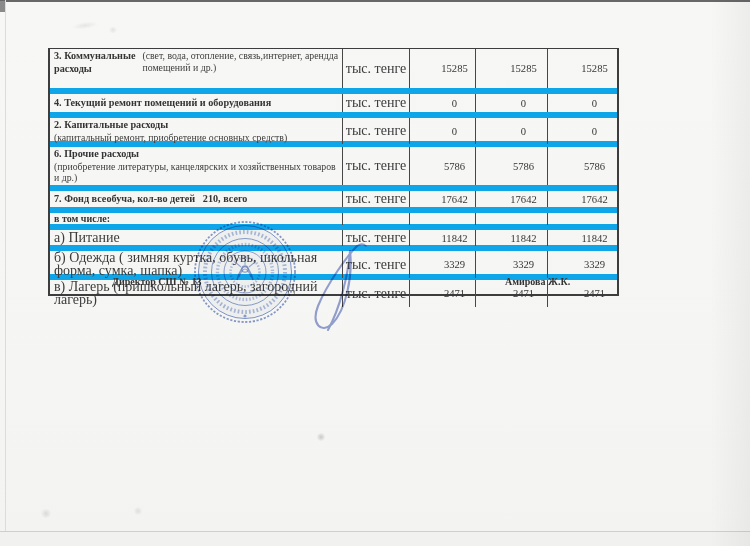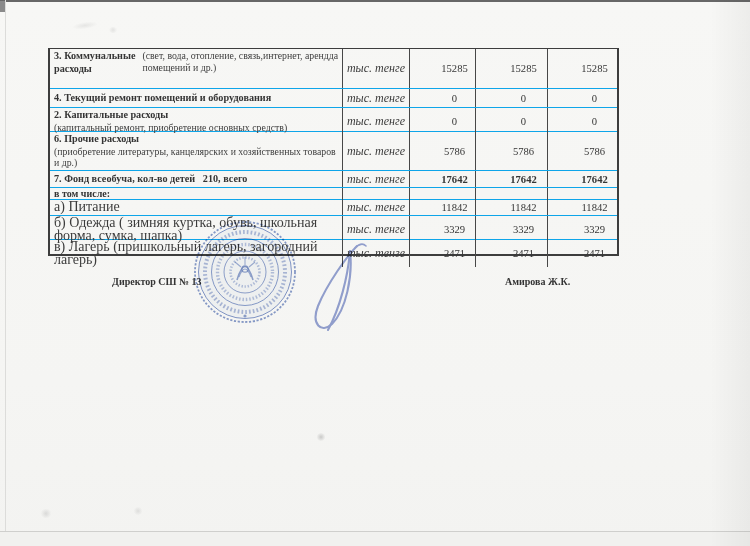--- a/index.html
+++ b/index.html
@@ -22,35 +22,35 @@
   .sm1{left:316px;top:433px;width:10px;height:8px;}
   .sm2{left:40px;top:509px;width:12px;height:9px;opacity:.6;}
   .sm3{left:133px;top:507px;width:10px;height:8px;opacity:.5;}
   .sm4{left:72px;top:22px;width:26px;height:7px;opacity:.5;transform:rotate(-8deg);
     background:radial-gradient(ellipse,rgba(130,130,130,.3) 0%,rgba(130,130,130,0) 70%);}
   .sm5{left:108px;top:27px;width:10px;height:6px;opacity:.45;}
 
   
   .doc-table{position:absolute;left:48px;top:48px;width:567px;z-index:2;
     border:2px solid #3d3d3d;border-top-width:1.5px;}
-  .trow{display:grid;grid-template-columns:292px 67px 66px 72px 70px;border-top:1px solid #0ea5e9;}
+  .trow{display:grid;grid-template-columns:292px 67px 66px 72px 70px;border-top:6px solid #0ea5e9;}
   .trow:first-child{border-top:none;}
   .c{border-left:1px solid #474747;box-sizing:border-box;min-width:0;}
   .c:first-child{border-left:none;}
   .desc{padding:1px 2px 1px 4px;}
   .desc .t{font-size:10.2px;line-height:12.5px;font-weight:bold;color:#343434;}
   .desc .s{font-size:9.8px;line-height:11.5px;color:#3e3e3e;}
   .plain .t{font-weight:normal;font-size:14px;color:#3c3c3c;}
-  .unit{display:flex;align-items:center;justify-content:center;font-size:12px;color:#3c3c3c;font-style:italic;}
+  .unit{display:flex;align-items:center;justify-content:center;font-size:14px;color:#3c3c3c;}
   .val{display:flex;align-items:center;justify-content:center;font-size:10.6px;color:#353535;padding-left:24px;}
   .r0{height:39px;} .r0 .desc{display:flex;justify-content:space-between;padding-bottom:3px;}
   .r1{height:18px;} .r1 .desc{display:flex;align-items:center;}
   .r2{height:23px;}
   .r3{height:38px;}
-  .r4{height:16px;} .r4 .desc{display:flex;align-items:center;} .r4 .val{font-weight:bold;}
+  .r4{height:16px;} .r4 .desc{display:flex;align-items:center;} .r4 .val{font-weight:normal;}
   .r5{height:11px;} .r5 .t{line-height:10px;font-size:10px;}
   .r6{height:15px;} .r6 .desc{display:flex;align-items:center;}
   .r7{height:23px;}
   .r8{height:14px;} .r8 .desc{display:flex;align-items:center;}
 
   
   .sig-label{position:absolute;top:276px;font-weight:bold;font-size:10px;color:#343434;z-index:3;}
   .sig-left{left:112px;}
   .sig-right{left:505px;}
 

